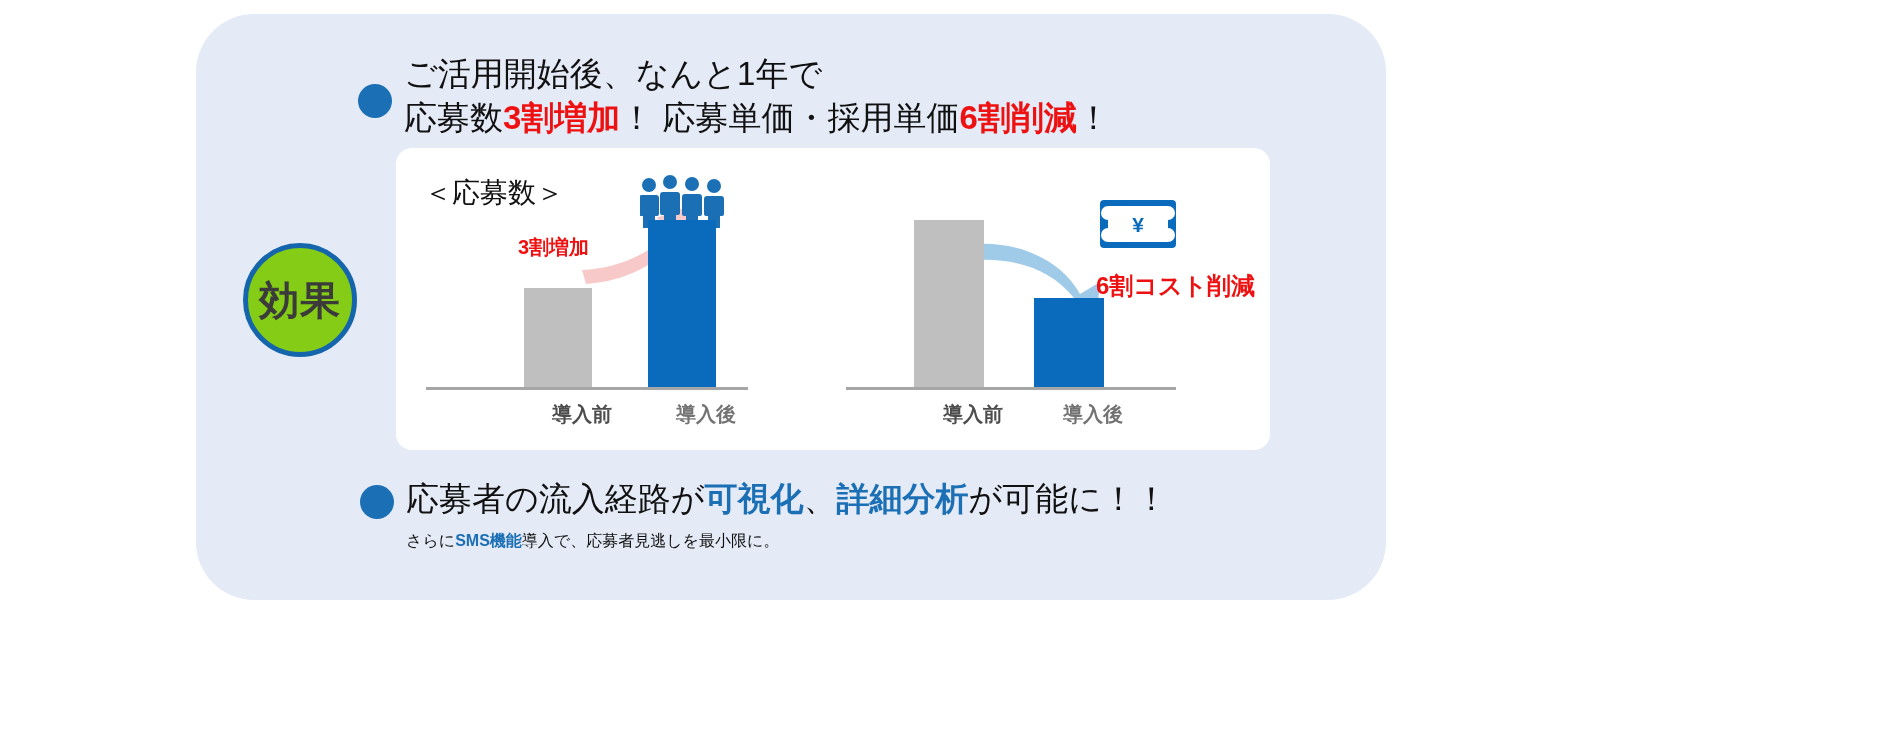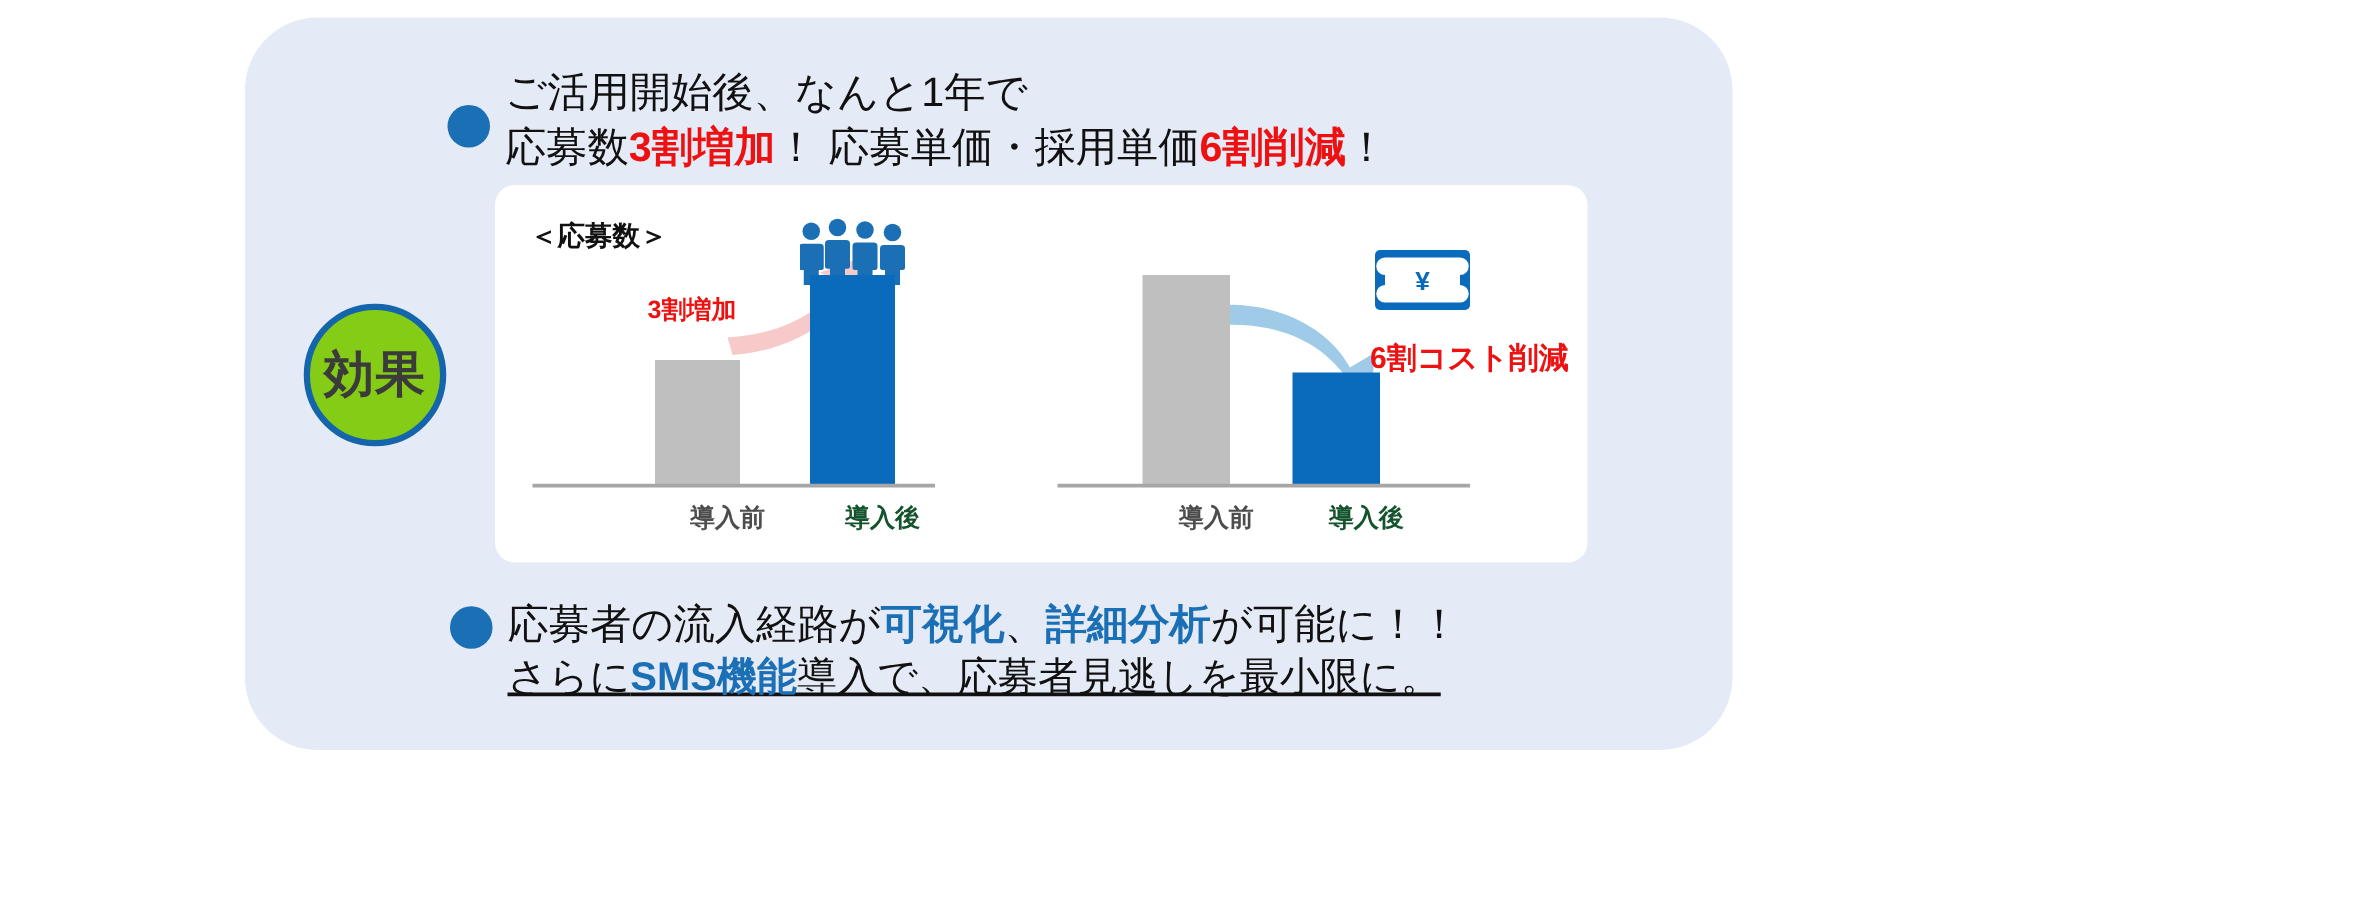--- a/index.html
+++ b/index.html
@@ -70,22 +70,22 @@
     border-radius: 16px;
   }
 
   .chart-block { position: absolute; top: 0; height: 302px; }
   #chart-left  { left: 0px;   width: 420px; }
   #chart-right { left: 430px; width: 444px; }
 
   .chart-title {
     position: absolute;
     top: 26px;
-    font-size: 22px;
-    font-weight: bold;
+    font-size: 28px;
+    font-weight: normal;
     color: #111111;
     white-space: nowrap;
   }
   #chart-left  .chart-title { left: 28px; }
   #chart-right .chart-title { left: 42px; }
 
   
   .axis-line {
     position: absolute;
     bottom: 60px;
@@ -108,21 +108,21 @@
   
   .bar-label {
     position: absolute;
     bottom: 22px;
     font-size: 20px;
     font-weight: bold;
     white-space: nowrap;
     text-align: right;
   }
   .bar-label.gray-lab { color: #4d4d4d; }
-  .bar-label.blue-lab { color: #14532d; }
+  .bar-label.blue-lab { color: #737373; }
   #lab-l-before { left: 108px; width: 108px; }
   #lab-l-after  { left: 232px; width: 108px; }
   #lab-r-before { left: 69px;  width: 108px; }
   #lab-r-after  { left: 189px; width: 108px; }
 
   
   .annot {
     position: absolute;
     font-size: 20px;
     font-weight: bold;
@@ -156,25 +156,24 @@
     position: absolute;
     left: 406px; top: 478px;
     font-size: 33px;
     line-height: 42px;
     color: #111111;
     white-space: nowrap;
   }
   .bottom-sub {
     position: absolute;
     left: 406px; top: 524px;
-    font-size: 32px;
+    font-size: 16px;
     line-height: 34px;
     color: #111111;
     white-space: nowrap;
-    text-decoration: underline;
   }
   .tx-blue { color: #1b6fb5; font-weight: bold; }
 </style>
 </head>
 <body>
 
 <div id="root">
 
   <div class="panel"></div>
 

